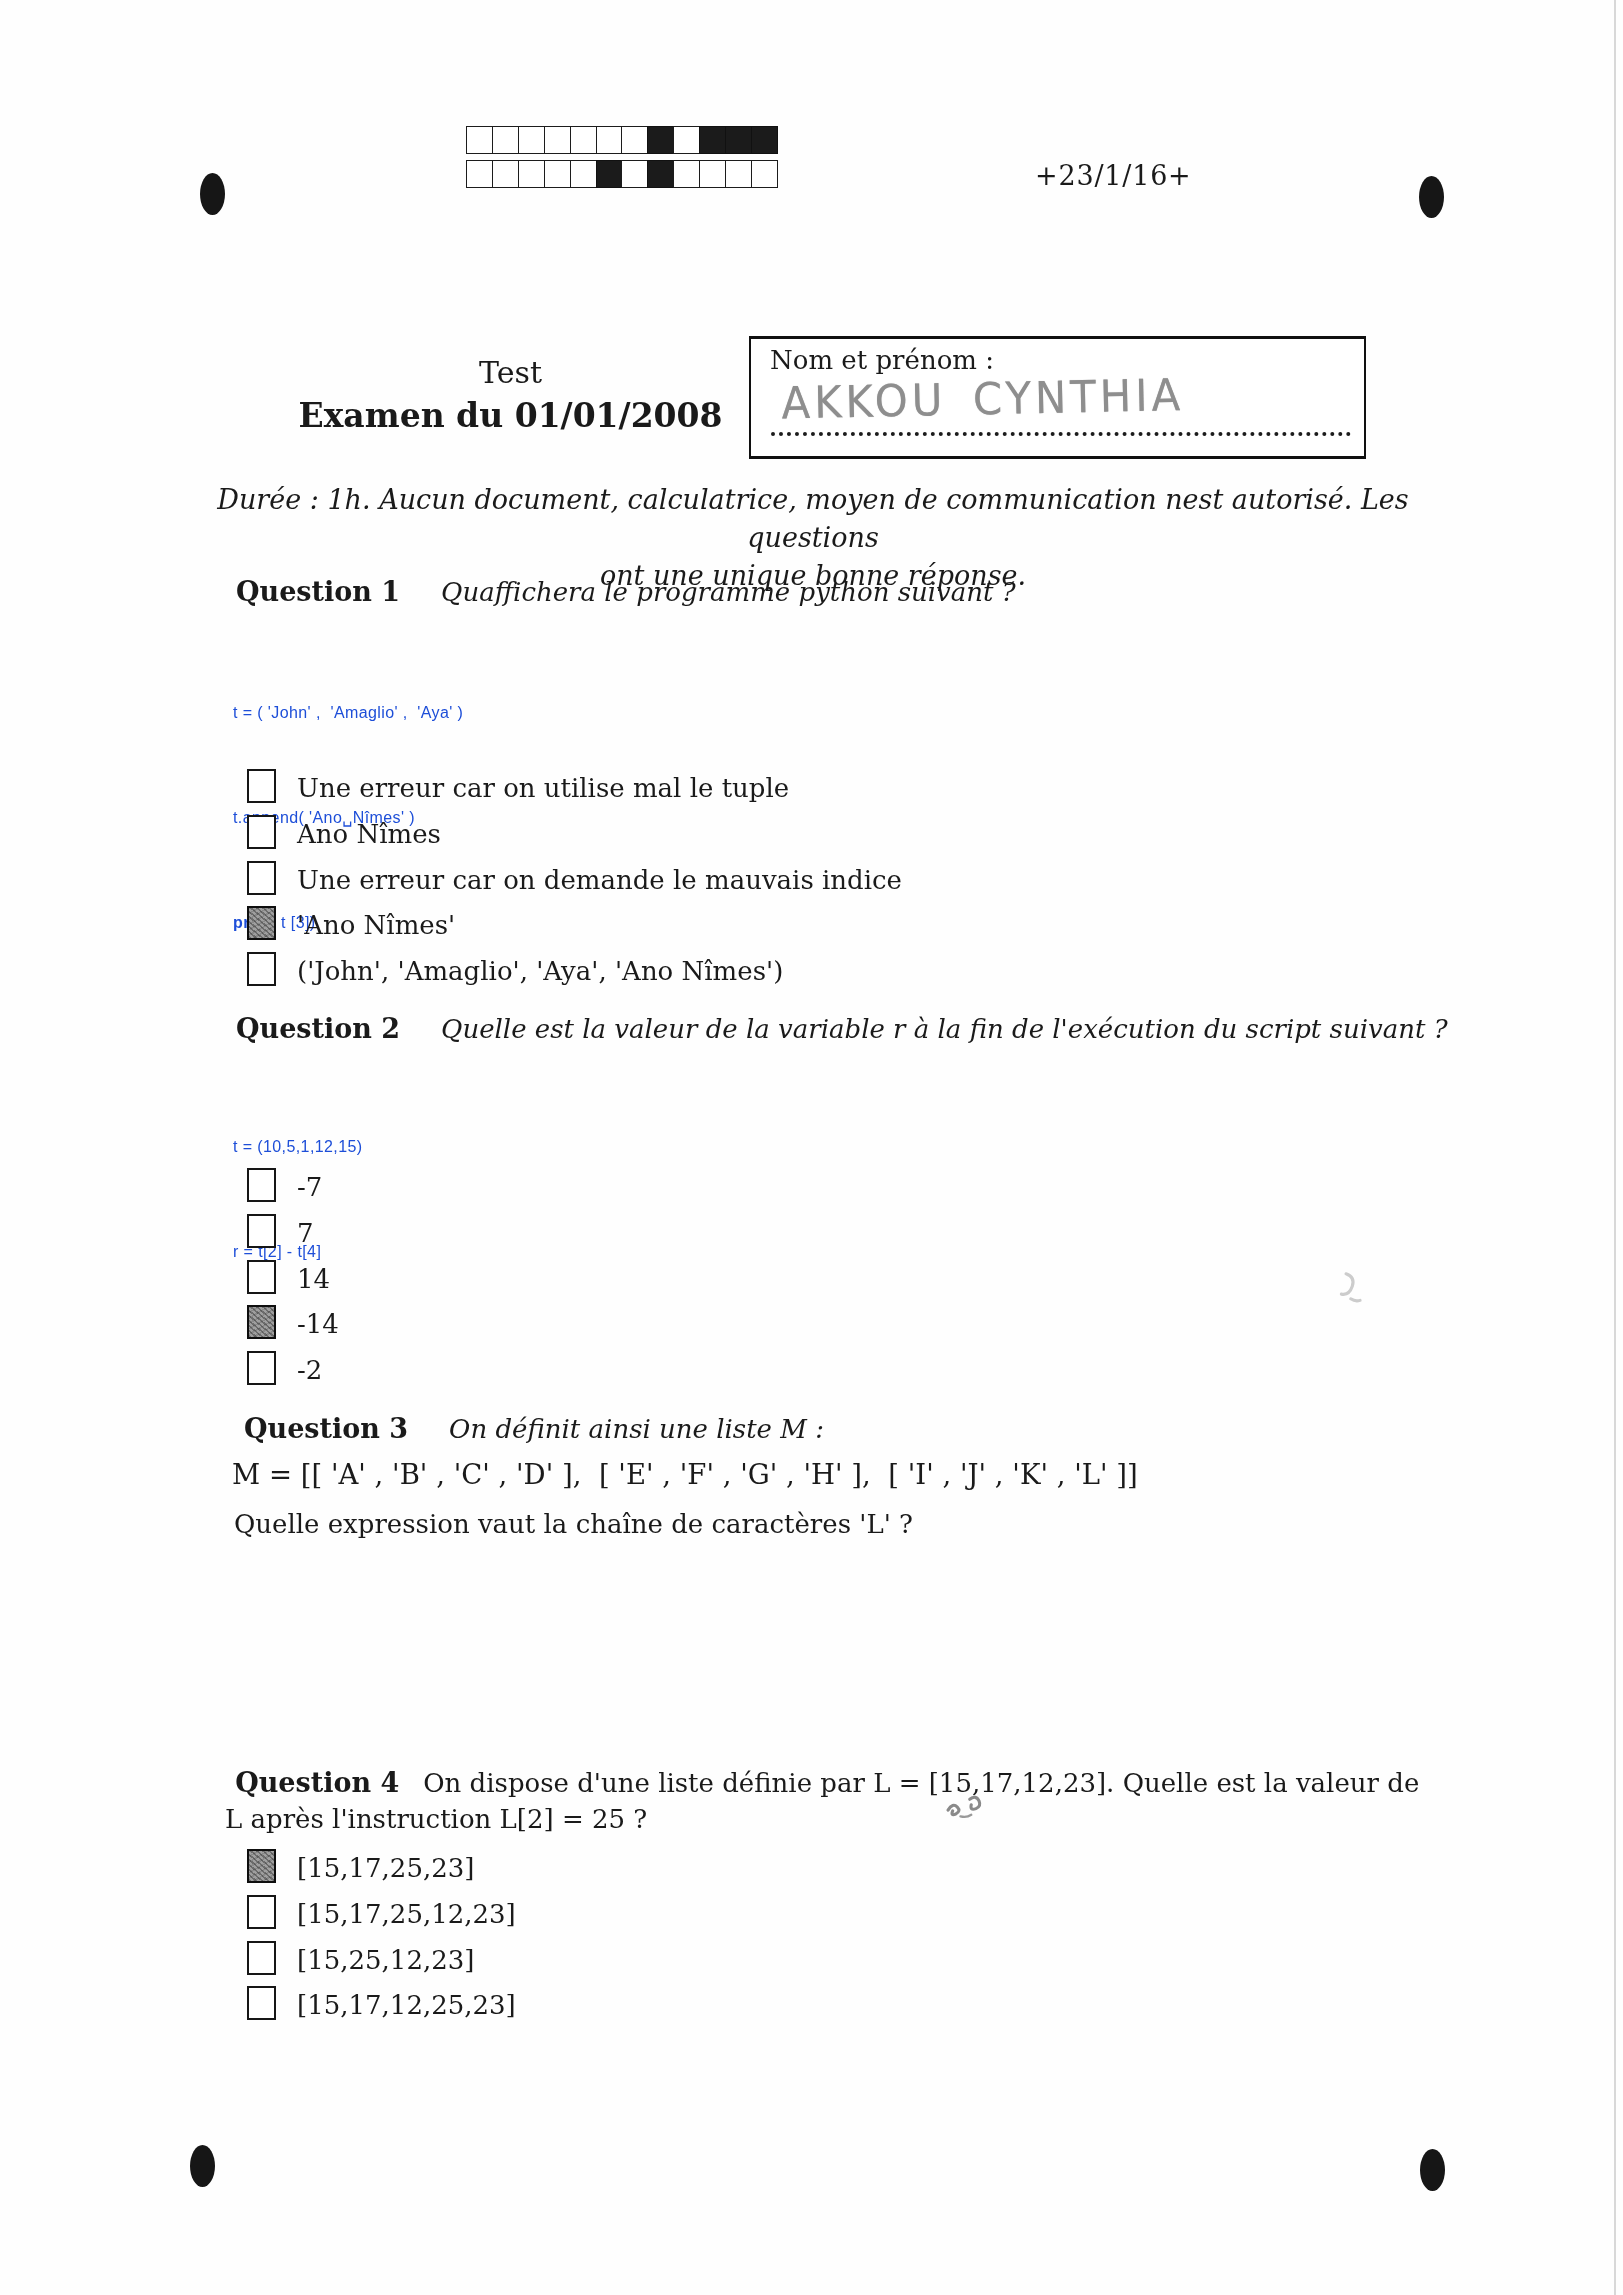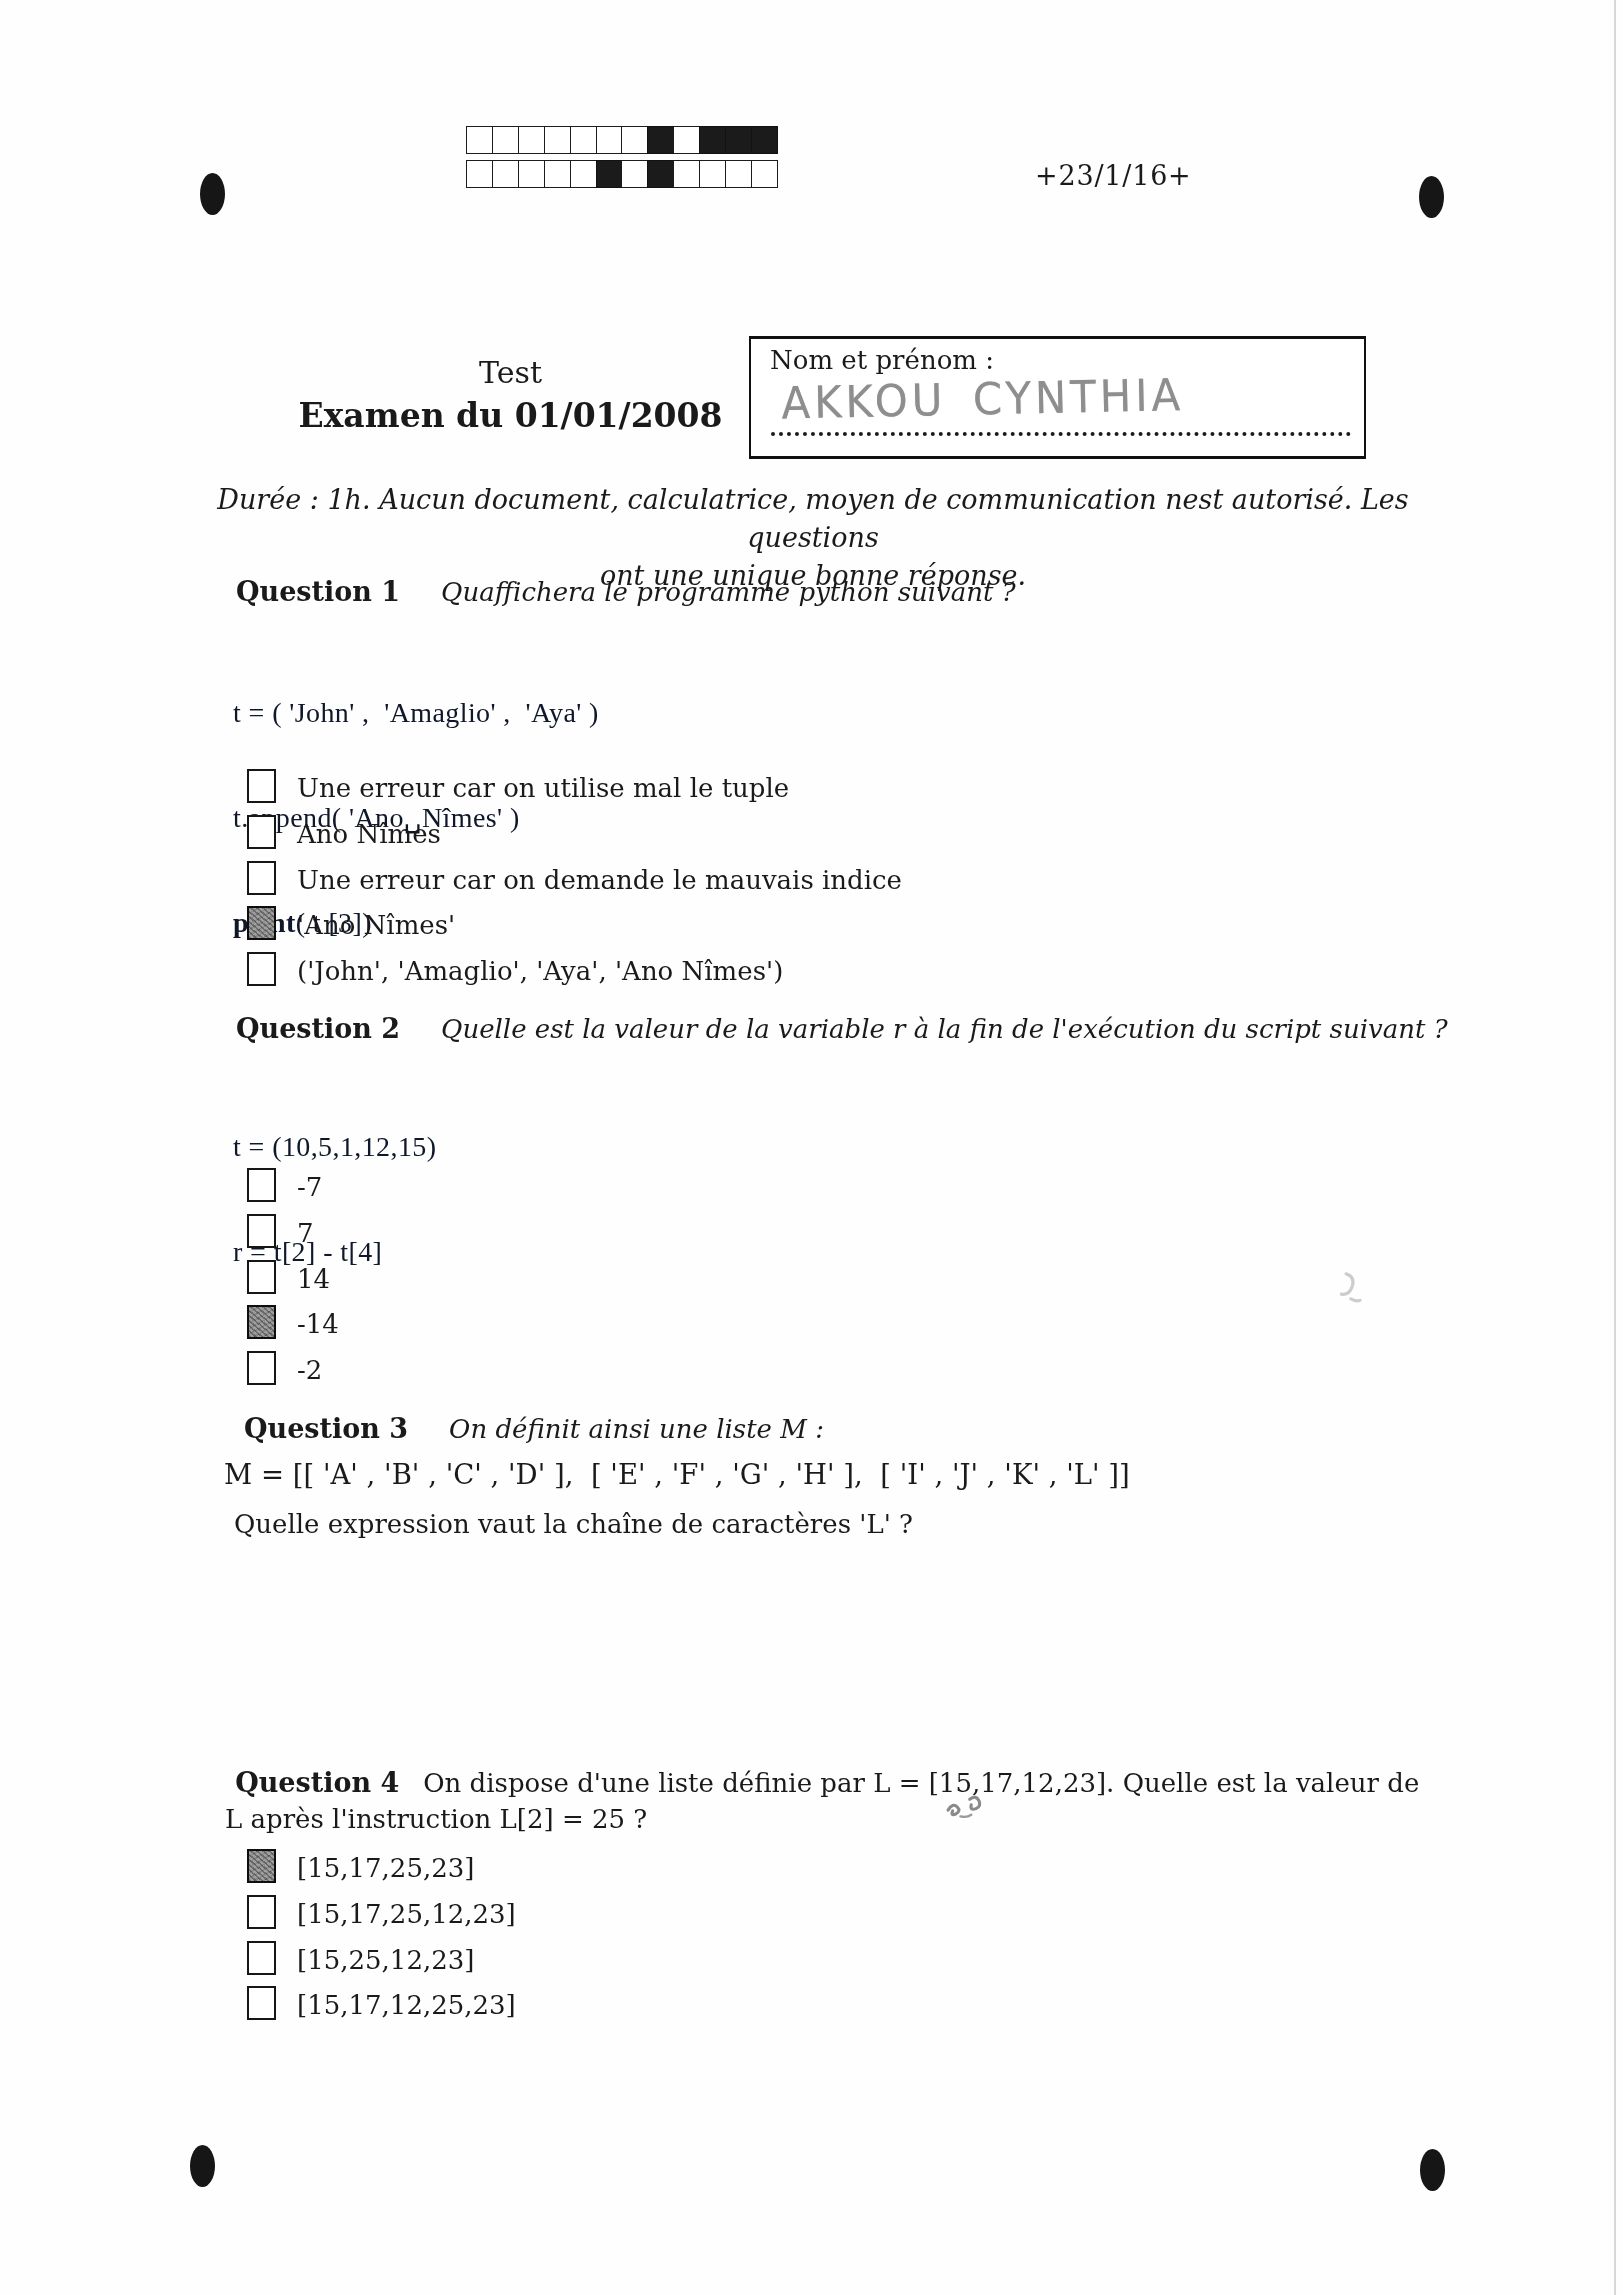--- a/index.html
+++ b/index.html
@@ -39,22 +39,22 @@
   .dotted-line{position:absolute;left:20.4px;top:69px;width:580px;height:23.6px;border-bottom:4.7px dotted #1c1c1c;}
   
   .instructions{position:absolute;left:212px;top:481px;width:1202px;text-align:center;
     font-style:italic;font-size:27px;line-height:38px;}
   
   .q-head{position:absolute;display:flex;align-items:baseline;}
   .q-label{font-weight:bold;font-size:27px;white-space:nowrap;}
   .q-prompt{font-size:26px;margin-left:41px;white-space:nowrap;font-style:italic;}
   .q-head-wrap{position:absolute;font-size:26px;line-height:36px;width:1202px;}
   .q-head-wrap .q-label{margin-left:10.2px;margin-right:24px;}
-  .code{position:absolute;font-family:Liberation Serif, serif;
-    font-size:28px;line-height:35px;letter-spacing:0.4px;white-space:pre;color:#0f172a;}
+  .code{position:absolute;font-family:Liberation Sans, sans-serif;
+    font-size:16px;line-height:35px;letter-spacing:0.4px;white-space:pre;color:#1d4ed8;}
   .serif-line{position:absolute;font-size:27.5px;white-space:pre;}
   .sub-prompt{position:absolute;font-size:26px;white-space:pre;}
   
   .options{position:absolute;}
   .opt{display:flex;align-items:flex-end;height:34px;margin-bottom:11.8px;}
   .cb{width:29px;height:34px;border:2.4px solid #161616;box-sizing:border-box;background:#fff;flex:none;}
   .cb.checked{
     background-color:#8f8f8f;
     background-image:
       repeating-linear-gradient(40deg, rgba(70,70,70,.55) 0 1.6px, rgba(165,165,165,.35) 1.6px 3.9px),
@@ -185,21 +185,21 @@
     <div class="opt">
       <span class="cb"></span>
       <span class="opt-text">-2</span>
     </div>
   </div>
 
   <div class="q-head" style="left:236px;top:1413px;margin-left:8px;">
     <span class="q-label">Question 3</span>
     <span class="q-prompt">On définit ainsi une liste M :</span>
   </div>
-  <div class="serif-line" style="left:224px;top:1458px;">M = [[ 'A' , 'B' , 'C' , 'D' ],  [ 'E' , 'F' , 'G' , 'H' ],  [ 'I' , 'J' , 'K' , 'L' ]]</div>
+  <div class="serif-line" style="left:232px;top:1458px;">M = [[ 'A' , 'B' , 'C' , 'D' ],  [ 'E' , 'F' , 'G' , 'H' ],  [ 'I' , 'J' , 'K' , 'L' ]]</div>
   <div class="sub-prompt" style="left:234px;top:1509px;">Quelle expression vaut la chaîne de caractères 'L' ?</div>
 
   <div class="q-head-wrap" style="left:225px;top:1765px;">
     <b class="q-label">Question 4</b><span>On dispose d'une liste définie par L = [15,17,12,23]. Quelle est la valeur de L après l'instruction L[2] = 25 ?</span>
   </div>
   <div class="options" style="left:247px;top:1849px;">
     <div class="opt">
       <span class="cb checked"></span>
       <span class="opt-text">[15,17,25,23]</span>
     </div>

